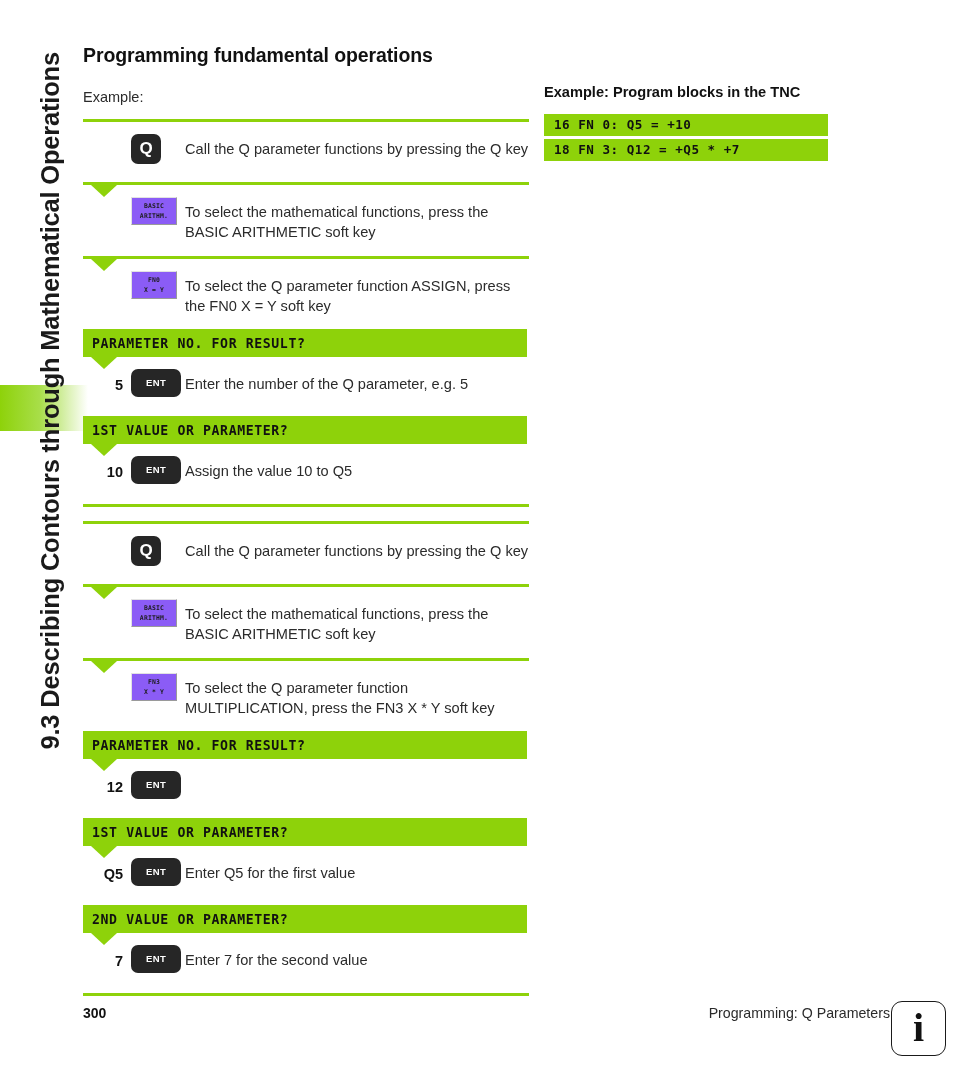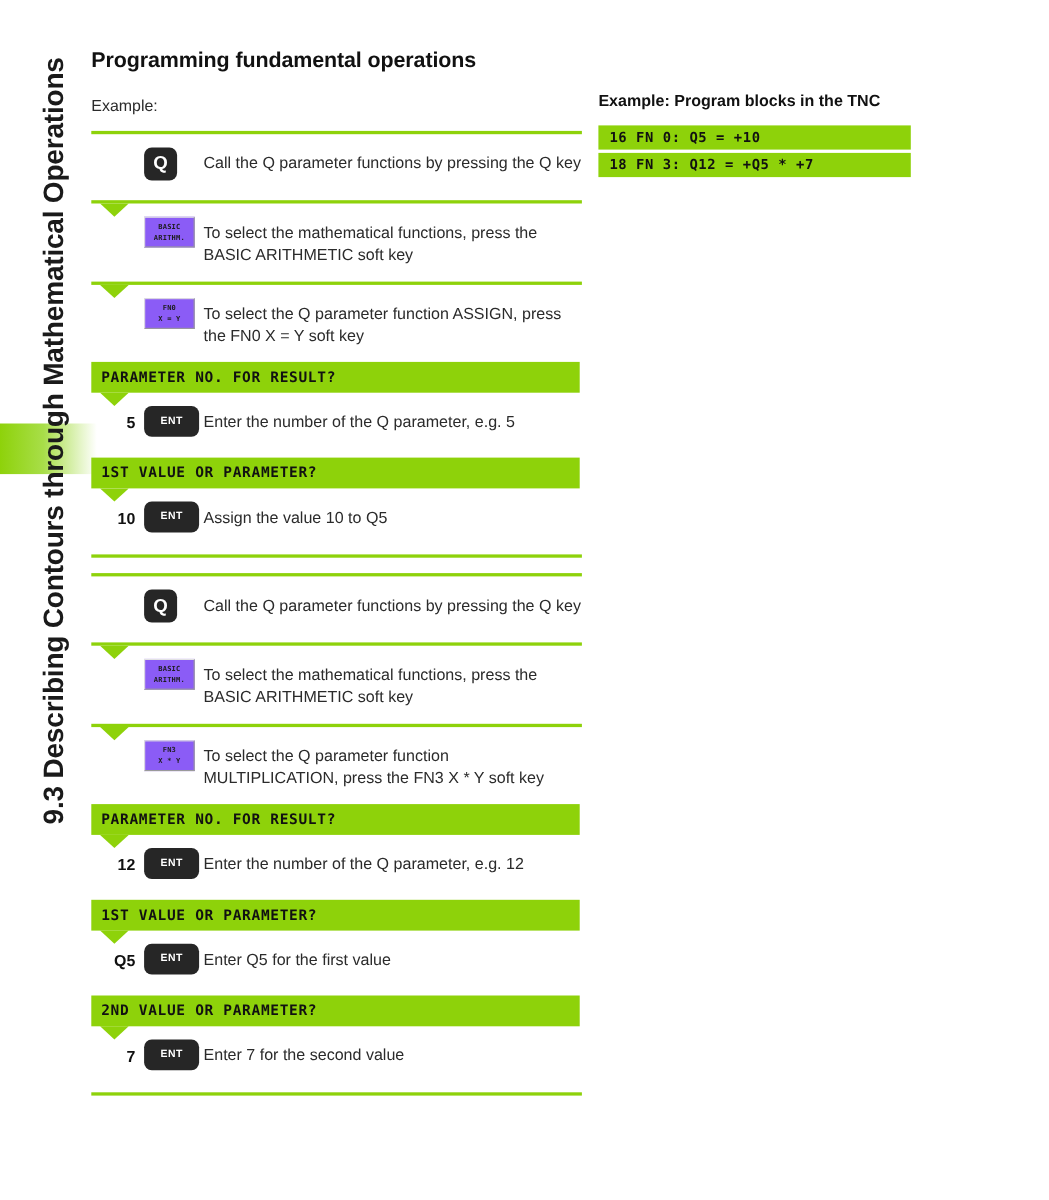--- a/index.html
+++ b/index.html
@@ -309,21 +309,20 @@
         <div class="rule tri"></div>
         <div class="step">
           <div class="gutter"></div>
           <div class="keyslot"><div class="softkey"><b>FN3</b><b>X * Y</b></div></div>
           <div class="desc">To select the Q parameter function MULTIPLICATION, press the FN3 X * Y soft key</div>
         </div>
         <div class="banner tri"><span>PARAMETER NO. FOR RESULT?</span></div>
         <div class="step">
           <div class="gutter">12</div>
           <div class="keyslot"><div class="hardkey wide">ENT</div></div>
-          <div class="desc">Enter the number of the Q parameter, e.g. 12</div>
         </div>
         <div class="banner tri"><span>1ST VALUE OR PARAMETER?</span></div>
         <div class="step">
           <div class="gutter">Q5</div>
           <div class="keyslot"><div class="hardkey wide">ENT</div></div>
           <div class="desc">Enter Q5 for the first value</div>
         </div>
         <div class="banner tri"><span>2ND VALUE OR PARAMETER?</span></div>
         <div class="step">
           <div class="gutter">7</div>
@@ -335,14 +334,21 @@
   </div>
 
   <div class="col-right">
     <h2 id="code-title">Example: Program blocks in the TNC</h2>
     <div id="code-block">
         <div class="code-line">16 FN 0: Q5 = +10</div>
         <div class="code-line">18 FN 3: Q12 = +Q5 * +7</div>
       </div>
   </div>
 
+  <div id="footer">
+    <div id="page-number">300</div>
+    <div id="footer-caption">Programming: Q Parameters</div>
+    <div id="info-badge">
+      <span>i</span>
+    </div>
+  </div>
 
 </div>
 
 </body></html>

